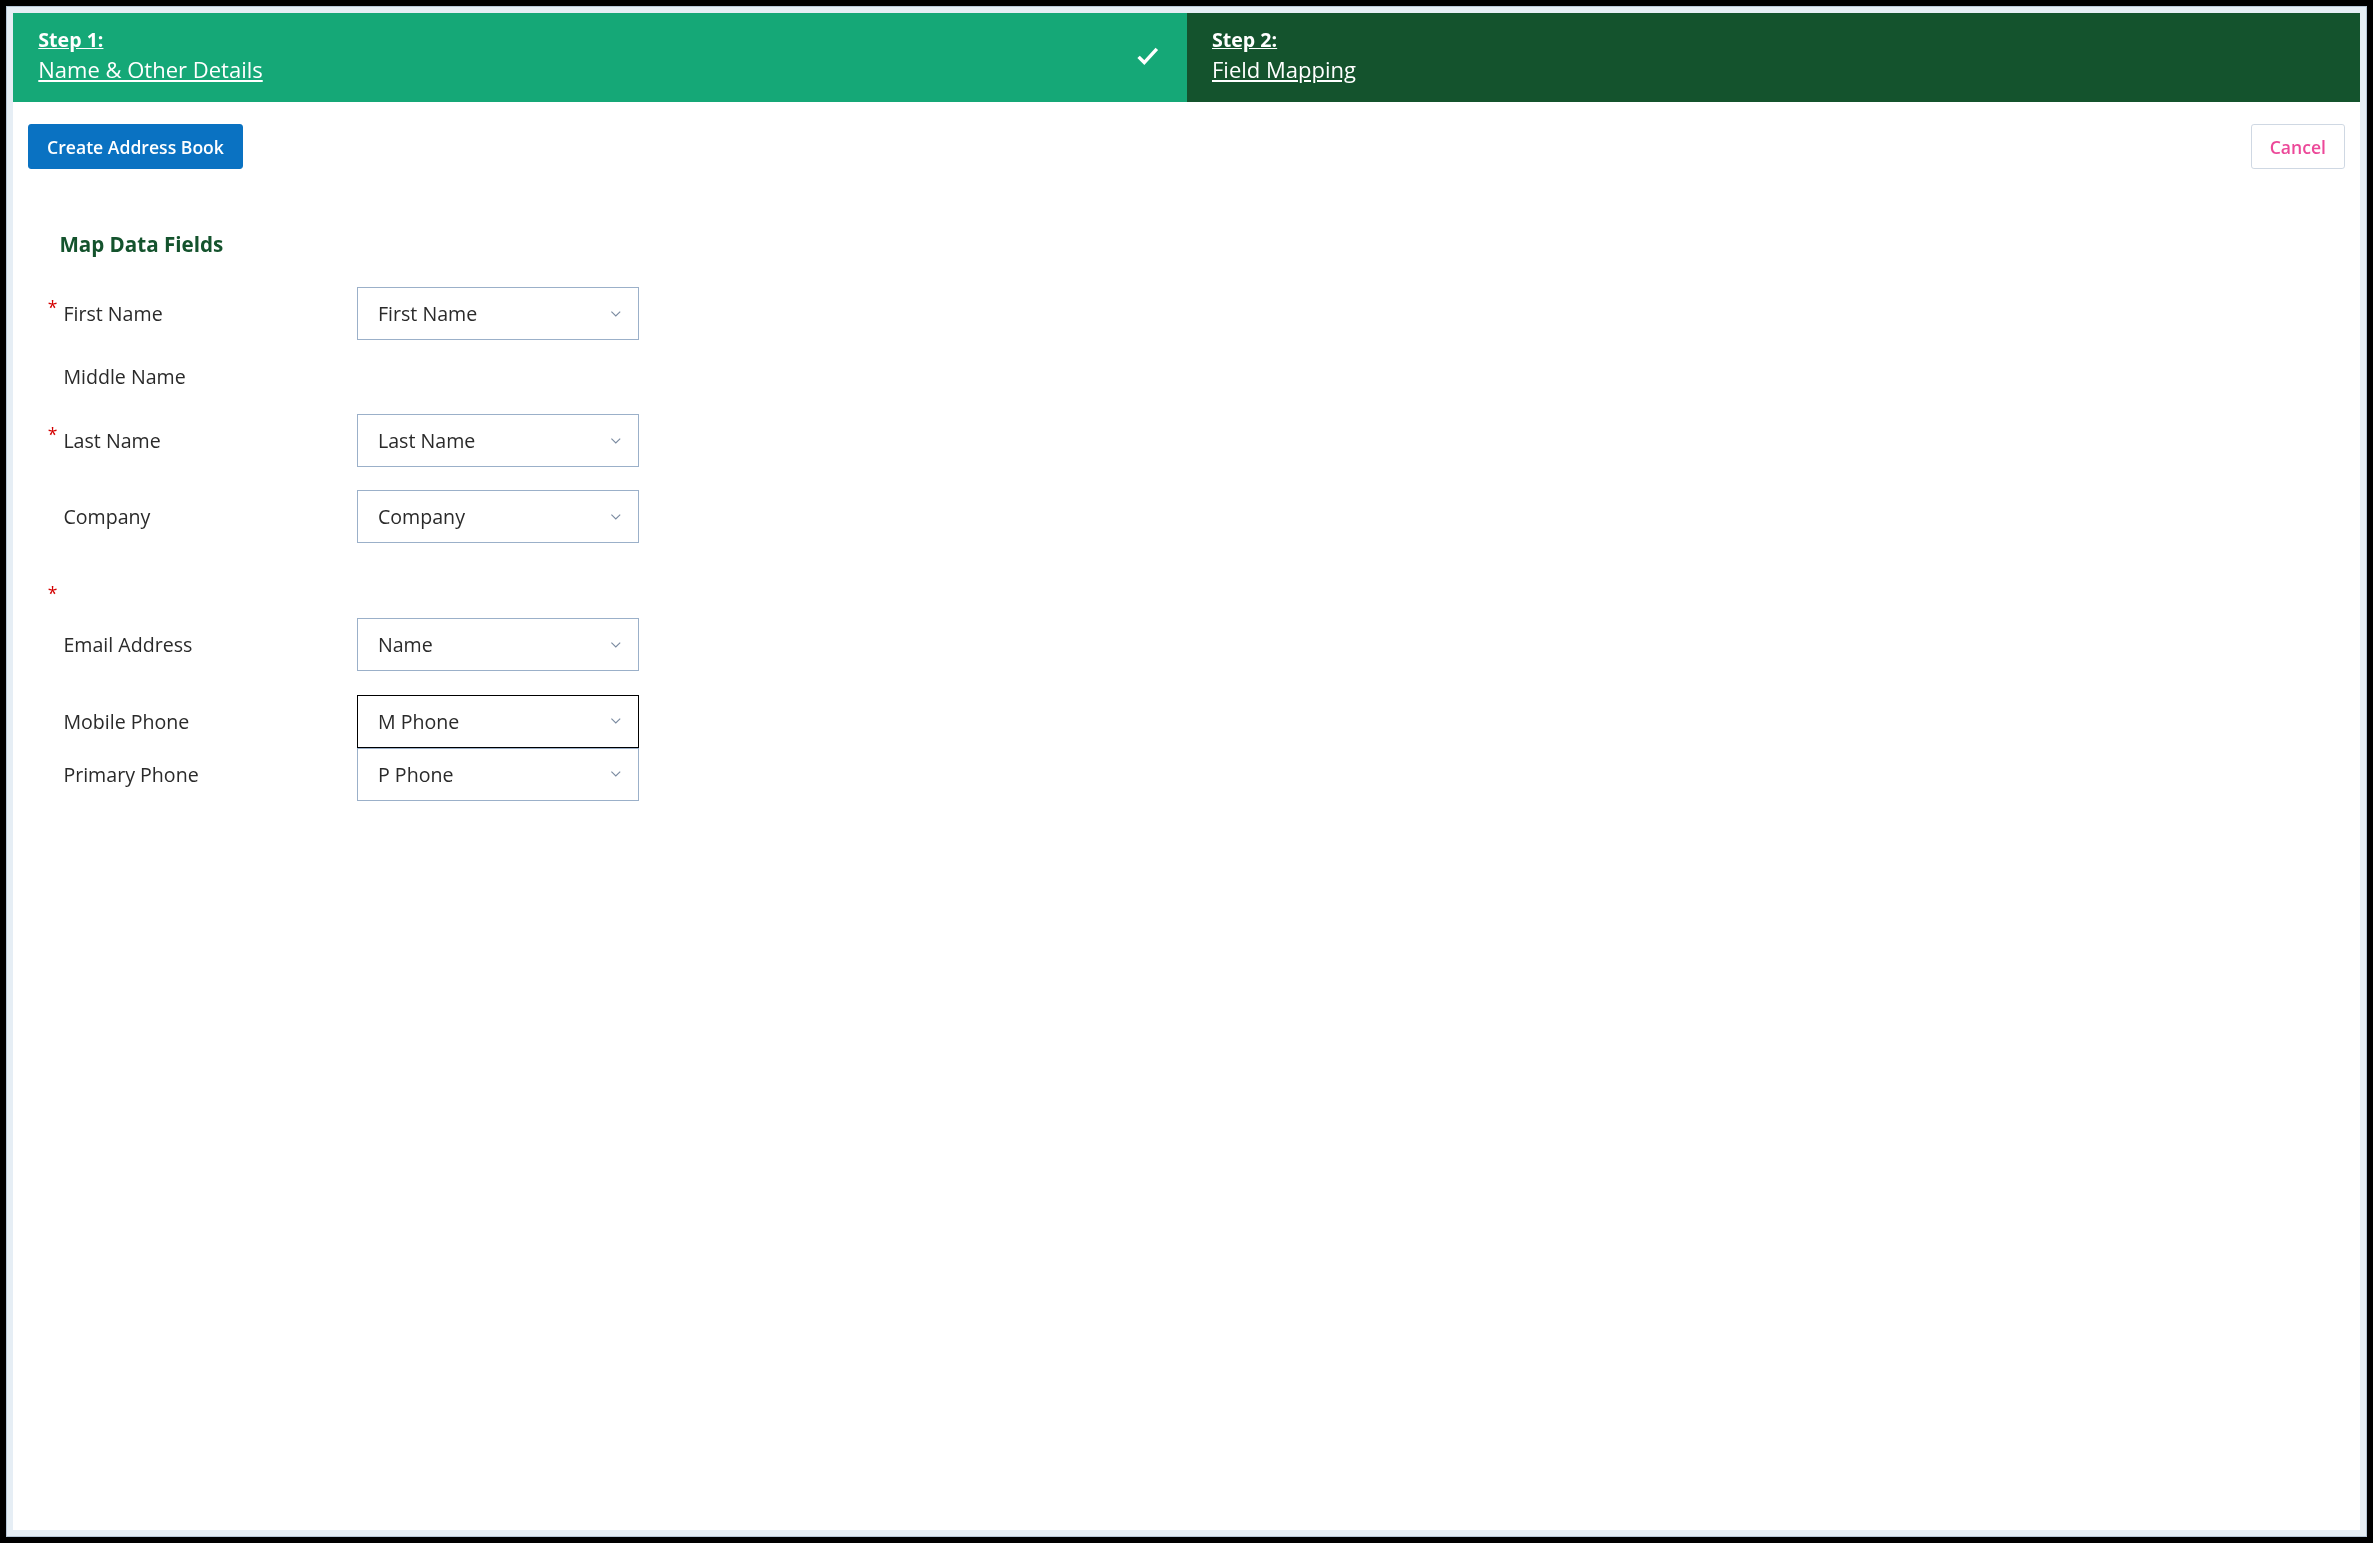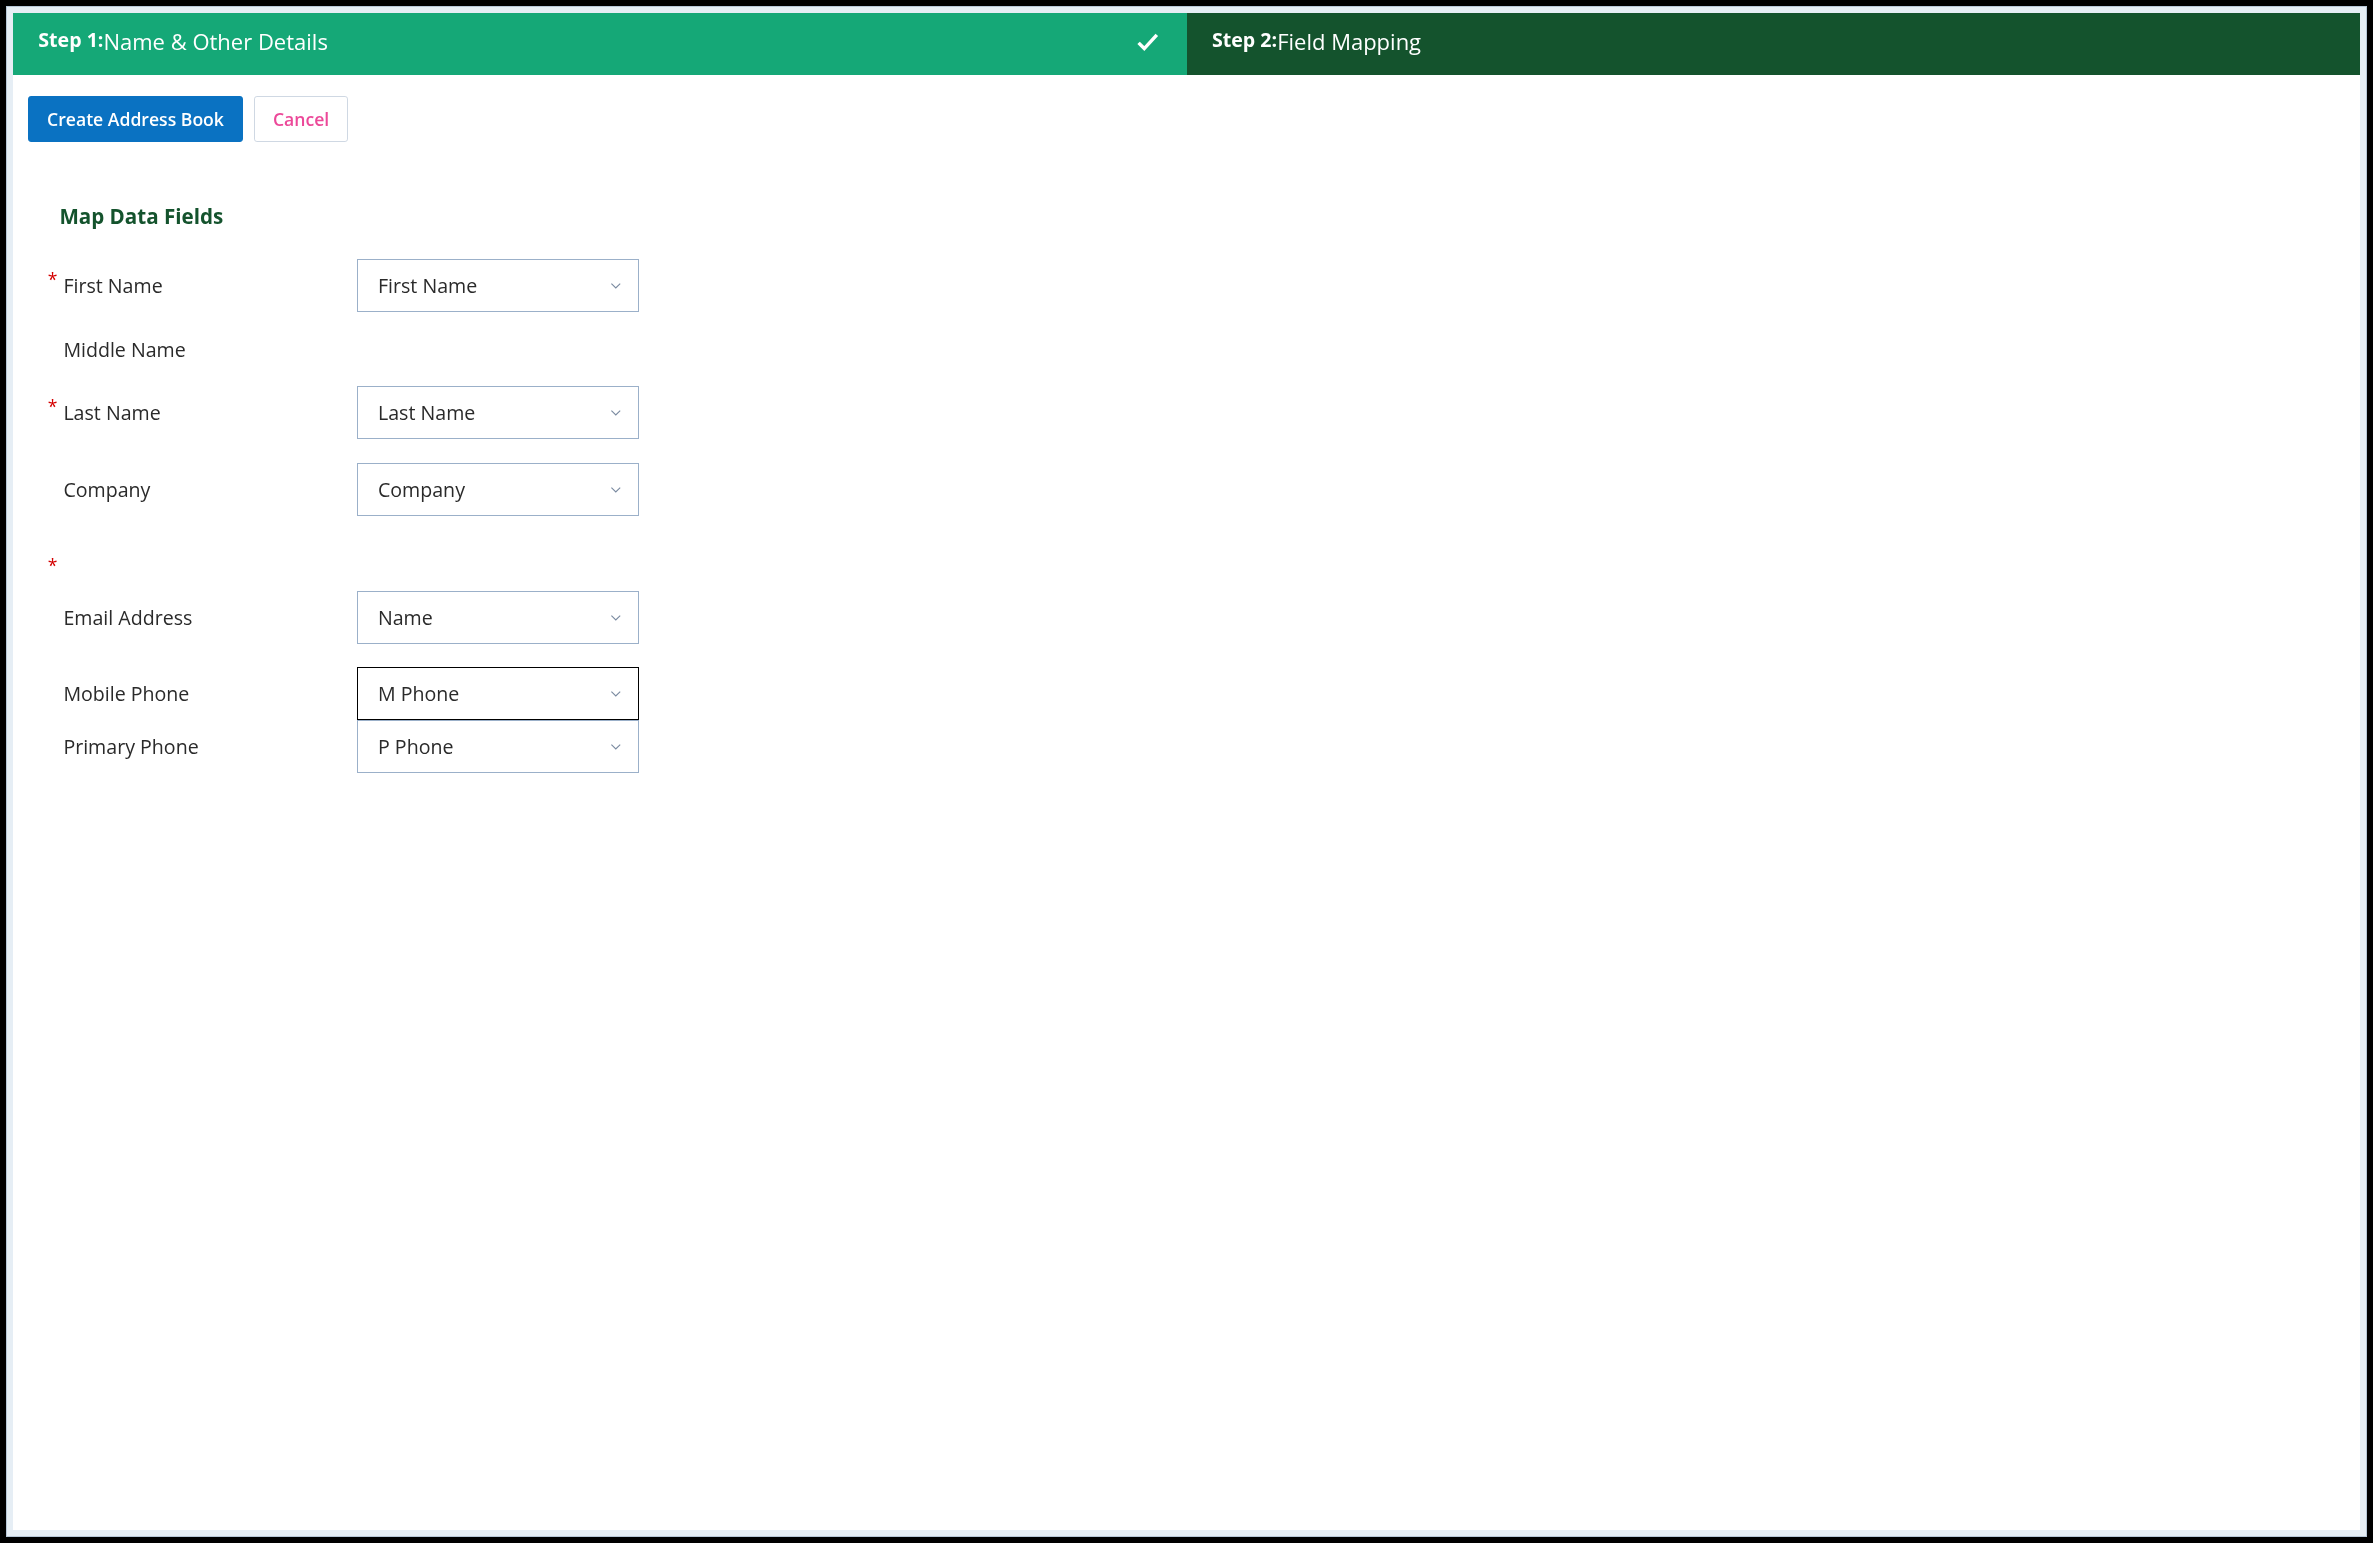--- a/index.html
+++ b/index.html
@@ -28,30 +28,30 @@
     width: 100%;
   }
   .step {
     flex: 1;
     padding: 13.7px 25.5px 17.6px 25.5px;
     color: #fff;
     display: flex;
     align-items: center;
     justify-content: space-between;
   }
-  .step-info { display: flex; flex-direction: row; }
+  .step-info { display: flex; flex-direction: column; text-decoration: underline; }
   .step-title { font-weight: 700; font-size: 19.6px; line-height: 1.4; }
   .step-sub { font-weight: 400; font-size: 22px; line-height: 1.4; }
   .step-done { background: #15a877; }
   .step-active { background: #14532d; }
   .check-icon { width: 27.4px; height: 27.4px; stroke: #fff; stroke-width: 3; fill: none; }
   
   .actions {
     display: flex;
-    justify-content: flex-start;
+    justify-content: space-between;
     gap: 11.8px;
     padding: 21.6px 15.7px 7.8px 15.7px;
   }
   .btn {
     font-size: 17.6px;
     font-weight: 600;
     padding: 9.8px 17.6px;
     border-radius: 2.9px;
     cursor: pointer;
     border: 1px solid transparent;

